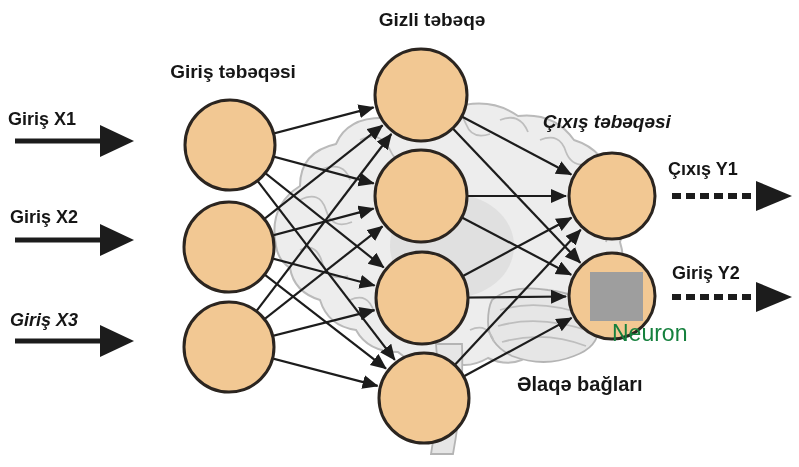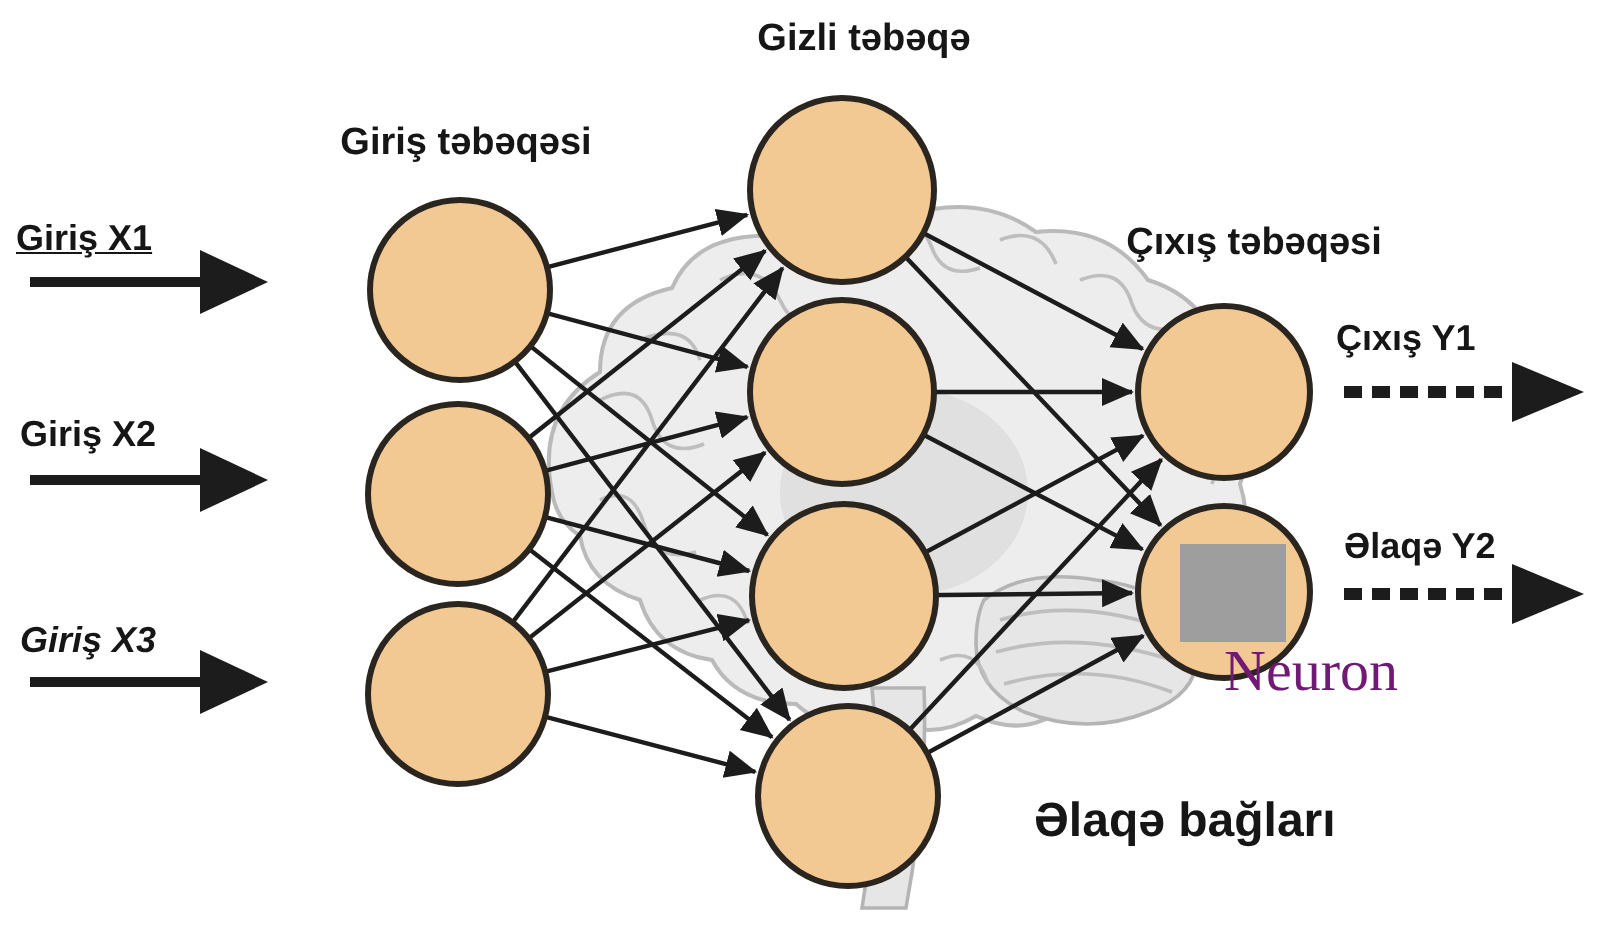--- a/index.html
+++ b/index.html
@@ -6,22 +6,22 @@
   body{
     width:799px;height:467px;background:#ffffff;overflow:hidden;
     font-family:"Liberation Sans", sans-serif;
     --arrow:#1c1c1c; --node-fill:#f2c893; --node-stroke:#2b2520; --text:#161616;
   }
   .stage{position:relative;width:799px;height:467px;}
   svg.layer{position:absolute;left:0;top:0;}
   .lbl{position:absolute;color:var(--text);font-weight:700;line-height:1.05;white-space:nowrap;}
   .layer-title{font-size:19px;transform:translateX(-50%);}
   .io-label{font-size:18px;}
-  .conn-label{font-size:24px;margin-top:24px;}
-  .neuron-label{font-family:Liberation Serif, serif;font-weight:400;font-size:29px;color:#701a75;}
+  .conn-label{font-size:20px;}
+  .neuron-label{font-family:Liberation Sans, sans-serif;font-weight:400;font-size:23px;color:#15803d;}
   .edge{stroke:var(--arrow);stroke-width:2.2;}
   .node{fill:var(--node-fill);stroke:var(--node-stroke);stroke-width:3;}
   .solid-arrow{fill:var(--arrow);}
   .dash-line{stroke:var(--arrow);stroke-width:6;stroke-dasharray:9 5;}
   .brain-outline{fill:#eaeaea;stroke:#aeaeae;stroke-width:2;}
   .brain-part{fill:#e2e2e2;stroke:#a8a8a8;stroke-width:1.8;}
   .brain-shade{fill:#d3d3d3;opacity:.65;}
   .fold{fill:none;stroke:#b3b3b3;stroke-width:1.8;}
 </style>
 </head>
@@ -121,24 +121,24 @@
       <polygon class="solid-arrow" points="756,181 792,196 756,211"></polygon>
     </g>
     <g>
       <line class="dash-line" x1="672" y1="297" x2="757" y2="297"></line>
       <polygon class="solid-arrow" points="756,282 792,297 756,312"></polygon>
     </g>
   </svg>
 
   <div class="lbl layer-title" style="left:432px;top:10px;">Gizli təbəqə</div>
   <div class="lbl layer-title" style="left:233px;top:62px;">Giriş təbəqəsi</div>
-  <div class="lbl layer-title" style="left:627px;top:112px;">Çıxış təbəqəsi</div>
+  <div class="lbl layer-title" style="left:607px;top:112px;font-style:italic;">Çıxış təbəqəsi</div>
 
-  <div class="lbl io-label" style="left:8px;top:110px;text-decoration:underline;">Giriş X1</div>
+  <div class="lbl io-label" style="left:8px;top:110px;">Giriş X1</div>
   <div class="lbl io-label" style="left:10px;top:208px;text-align:center;">Giriş X2</div>
   <div class="lbl io-label" style="left:10px;top:311px;font-style:italic;">Giriş X3</div>
 
   <div class="lbl io-label" style="left:668px;top:160px;text-align:right;">Çıxış Y1</div>
-  <div class="lbl io-label" style="left:672px;top:264px;">Əlaqə Y2</div>
+  <div class="lbl io-label" style="left:672px;top:264px;">Giriş Y2</div>
 
   <div class="lbl conn-label" style="left:517px;top:374px;">Əlaqə bağları</div>
   <div class="lbl neuron-label" style="left:612px;top:321px;">Neuron</div>
 </div>
 
 </body></html>

